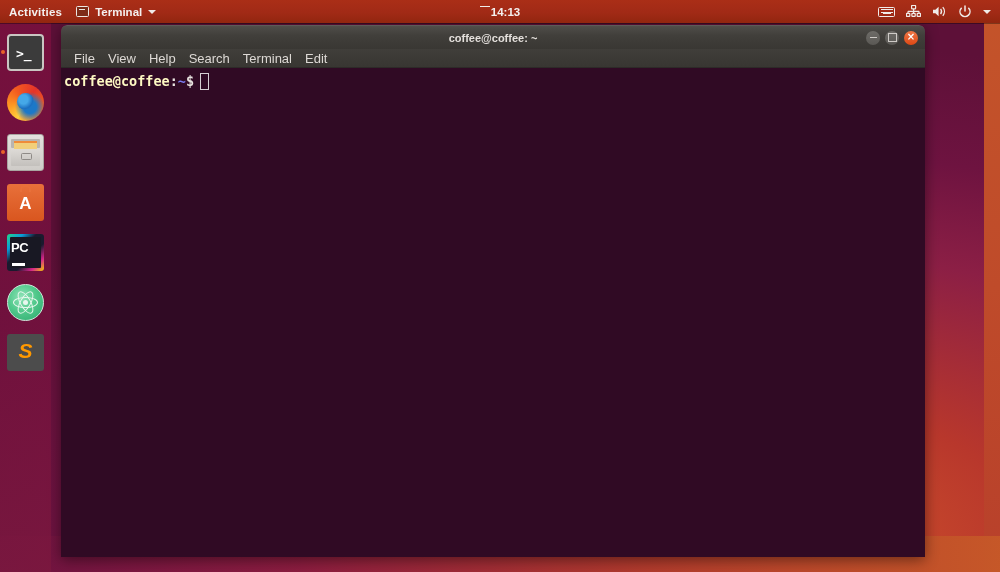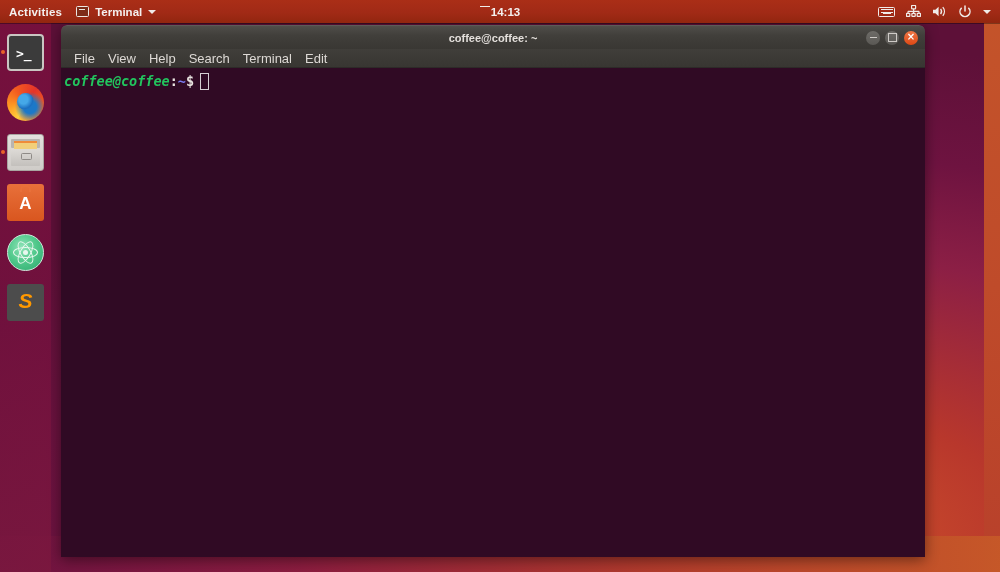--- a/index.html
+++ b/index.html
@@ -146,21 +146,21 @@
   }
   .menu-item { padding:2px 5px; cursor:pointer; border-radius:2px; }
 
   #termbody {
     flex:1; background:#300a24; position:relative;
     font-family:"DejaVu Sans Mono", monospace;
     font-size:13.5px; padding:5px 0 0 3px;
     overflow:hidden;
   }
   #promptline { display:flex; align-items:center; white-space:pre; font-weight:bold; line-height:1.25; }
-  .c-user { color:#22c55e;font-style:italic; }
+  .c-user { color:#fef9c3; }
   .c-punct { color:#e8e4e0; }
   .c-path { color:#7b7bef; }
   .cursor { display:inline-block; width:9px; height:17px; border:1.5px solid #d6cfd3; background:transparent; margin-left:6px; vertical-align:middle; }
 </style>
 </head>
 <body>
 
 <div id="desktop"></div>
 
 <div id="topbar">
@@ -232,20 +232,27 @@
     </span>
   </div>
 
   <div class="dock-item">
     <span class="dock-ico ic-software">
       <span class="bagtop"></span>
       <span class="amark">A</span>
     </span>
   </div>
 
+  <div class="dock-item">
+    <span class="dock-ico ic-pycharm">
+      <span class="inner"></span>
+      <span class="pc">PC</span>
+      <span class="ul"></span>
+    </span>
+  </div>
 
   <div class="dock-item">
     <span class="dock-ico ic-atom">
       <span class="orb o1"></span>
         <span class="orb o2"></span>
         <span class="orb o3"></span>
       <span class="nuc"></span>
     </span>
   </div>
 

